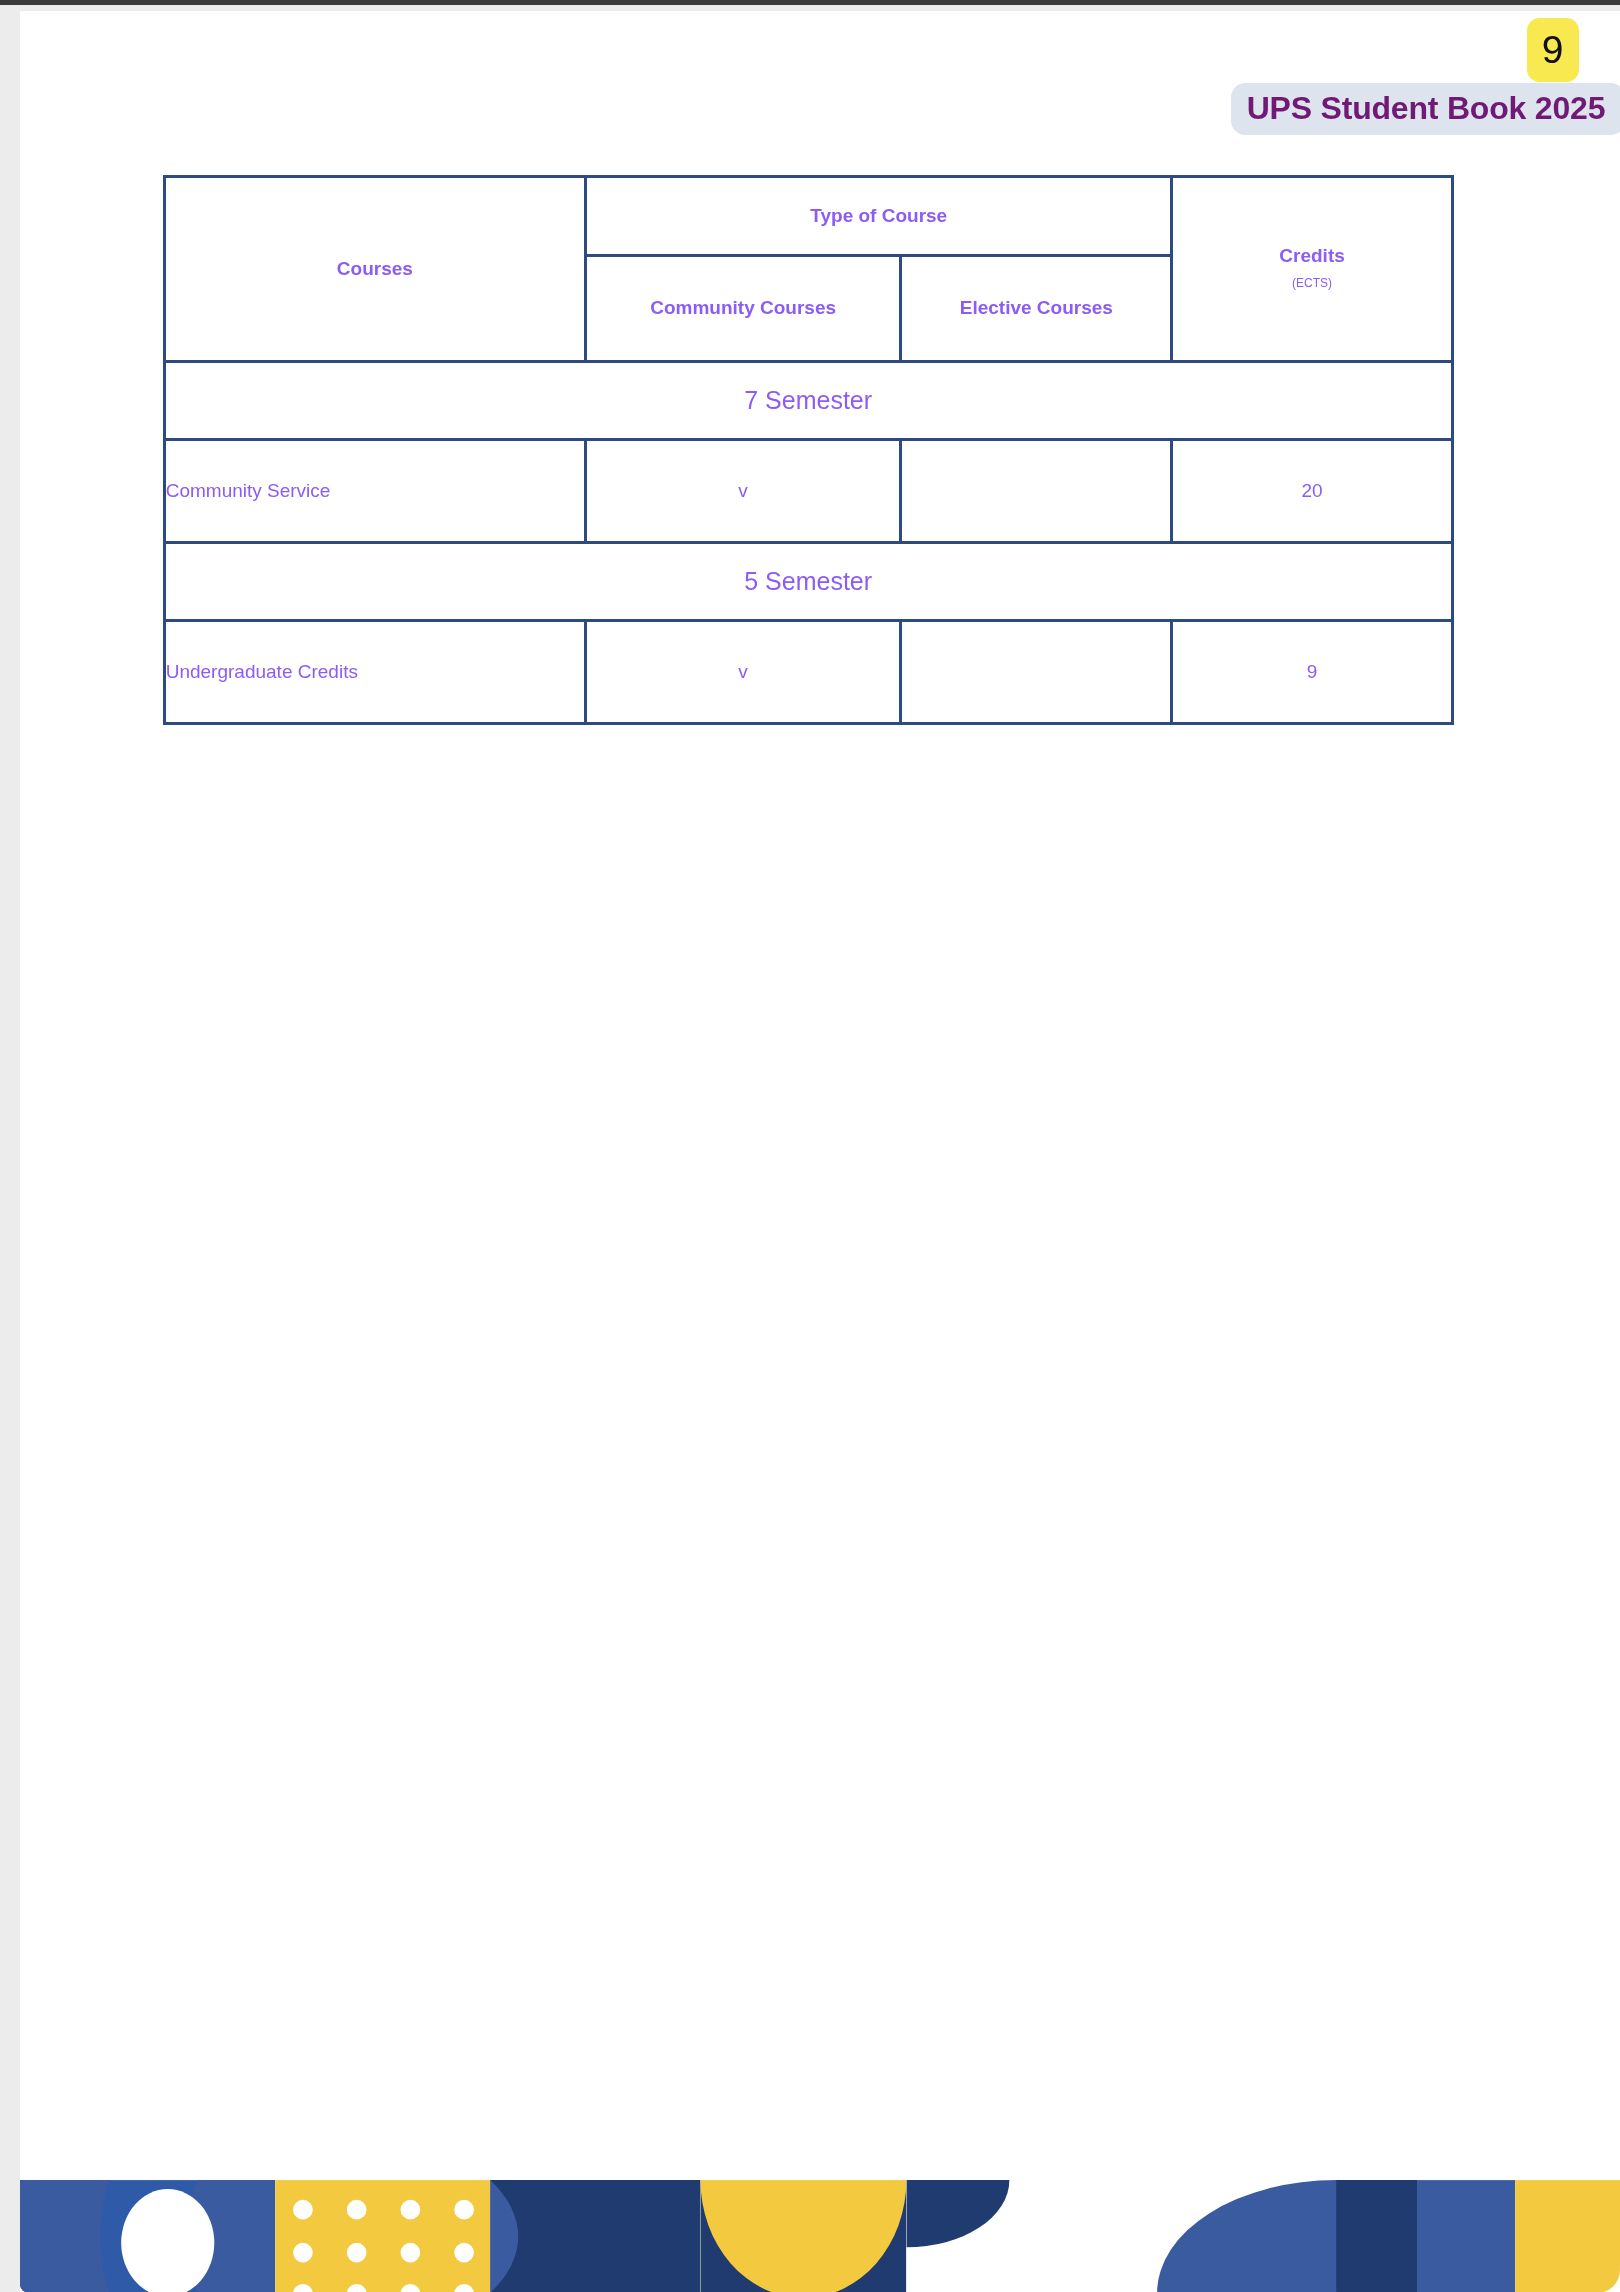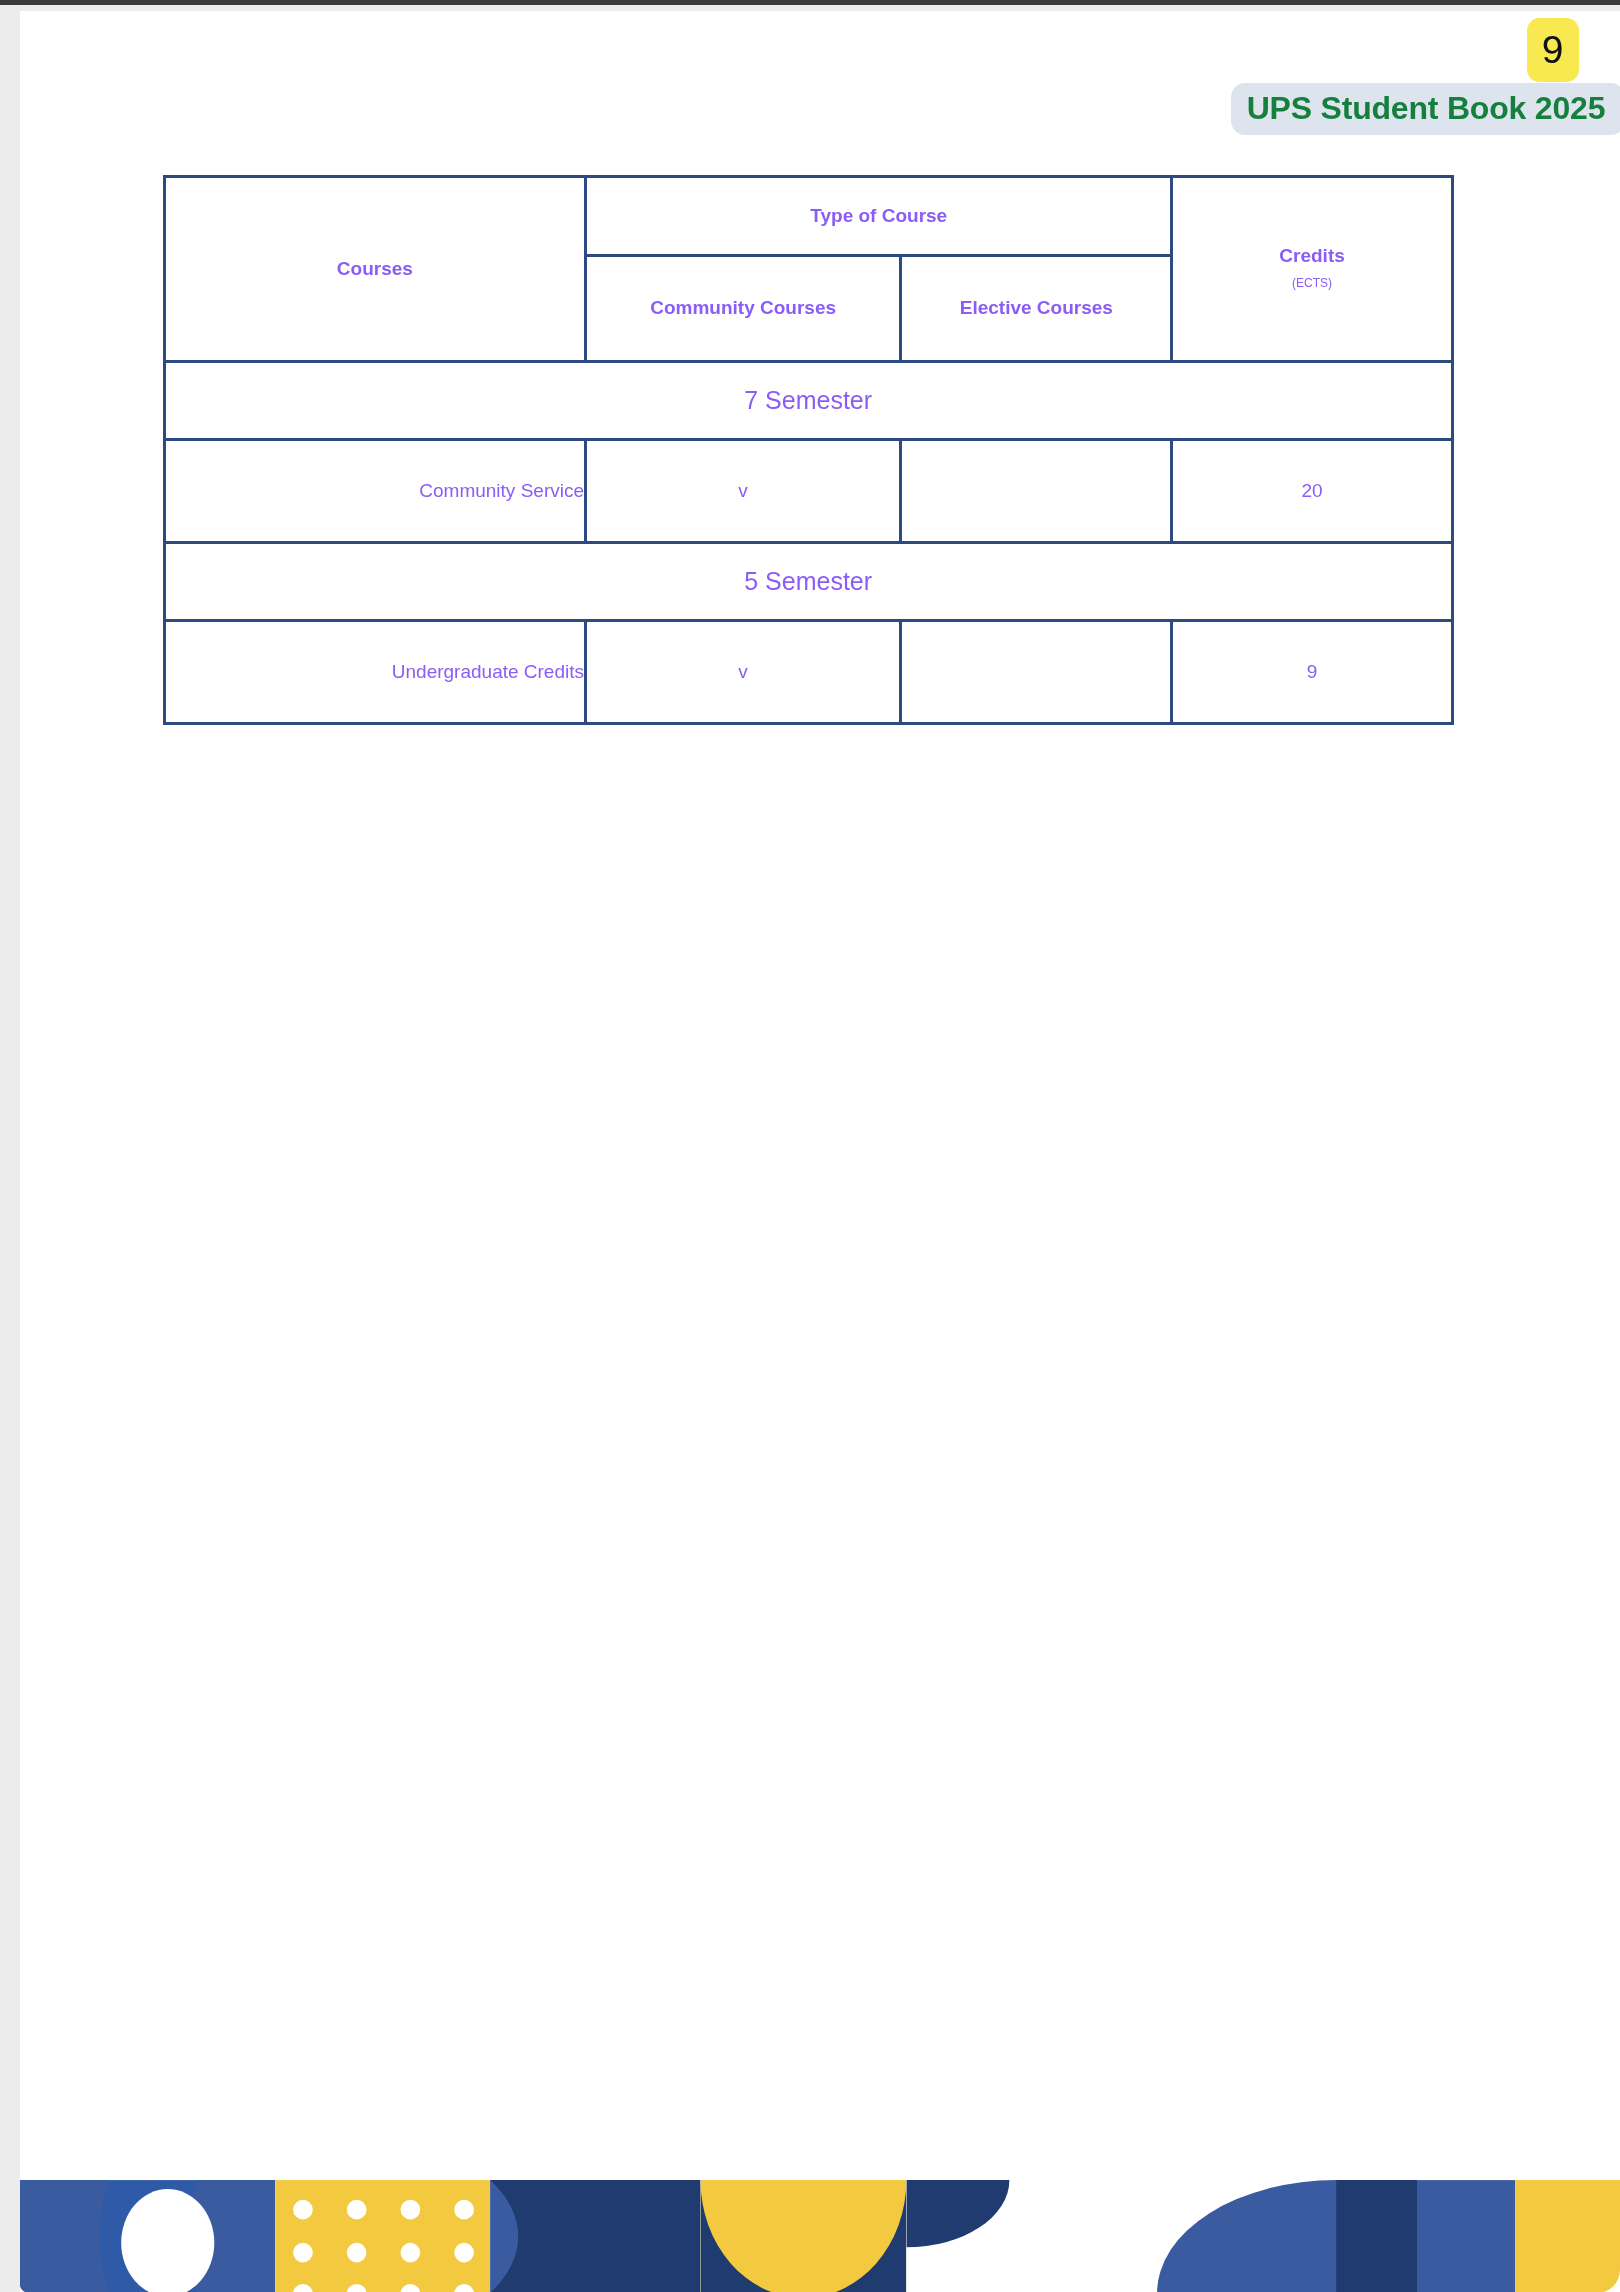--- a/index.html
+++ b/index.html
@@ -66,21 +66,21 @@
     background: #dde4ee;
     border-radius: 14.3px;
     display: flex;
     align-items: center;
     z-index: 2;
   }
   .title-pill-text {
     margin-left: 16px;
     font-size: 32px;
     font-weight: bold;
-    color: #15803d;
+    color: #701a75;
     letter-spacing: -0.2px;
     white-space: nowrap;
   }
 
   
   .course-table {
     position: absolute;
     left: 143px;
     top: 164px;
     width: 1291px;
@@ -116,21 +116,21 @@
     text-align: center;
     font-weight: normal;
     font-size: 25px;
   }
   .data-row td {
     height: 100px;
     font-size: 19px;
     font-weight: normal;
   }
   .cell-course-name {
-    text-align: right;
+    text-align: left;
     padding-left: 19px;
   }
   .cell-mark {
     text-align: center;
   }
   .cell-credit {
     text-align: center;
   }
 
   

